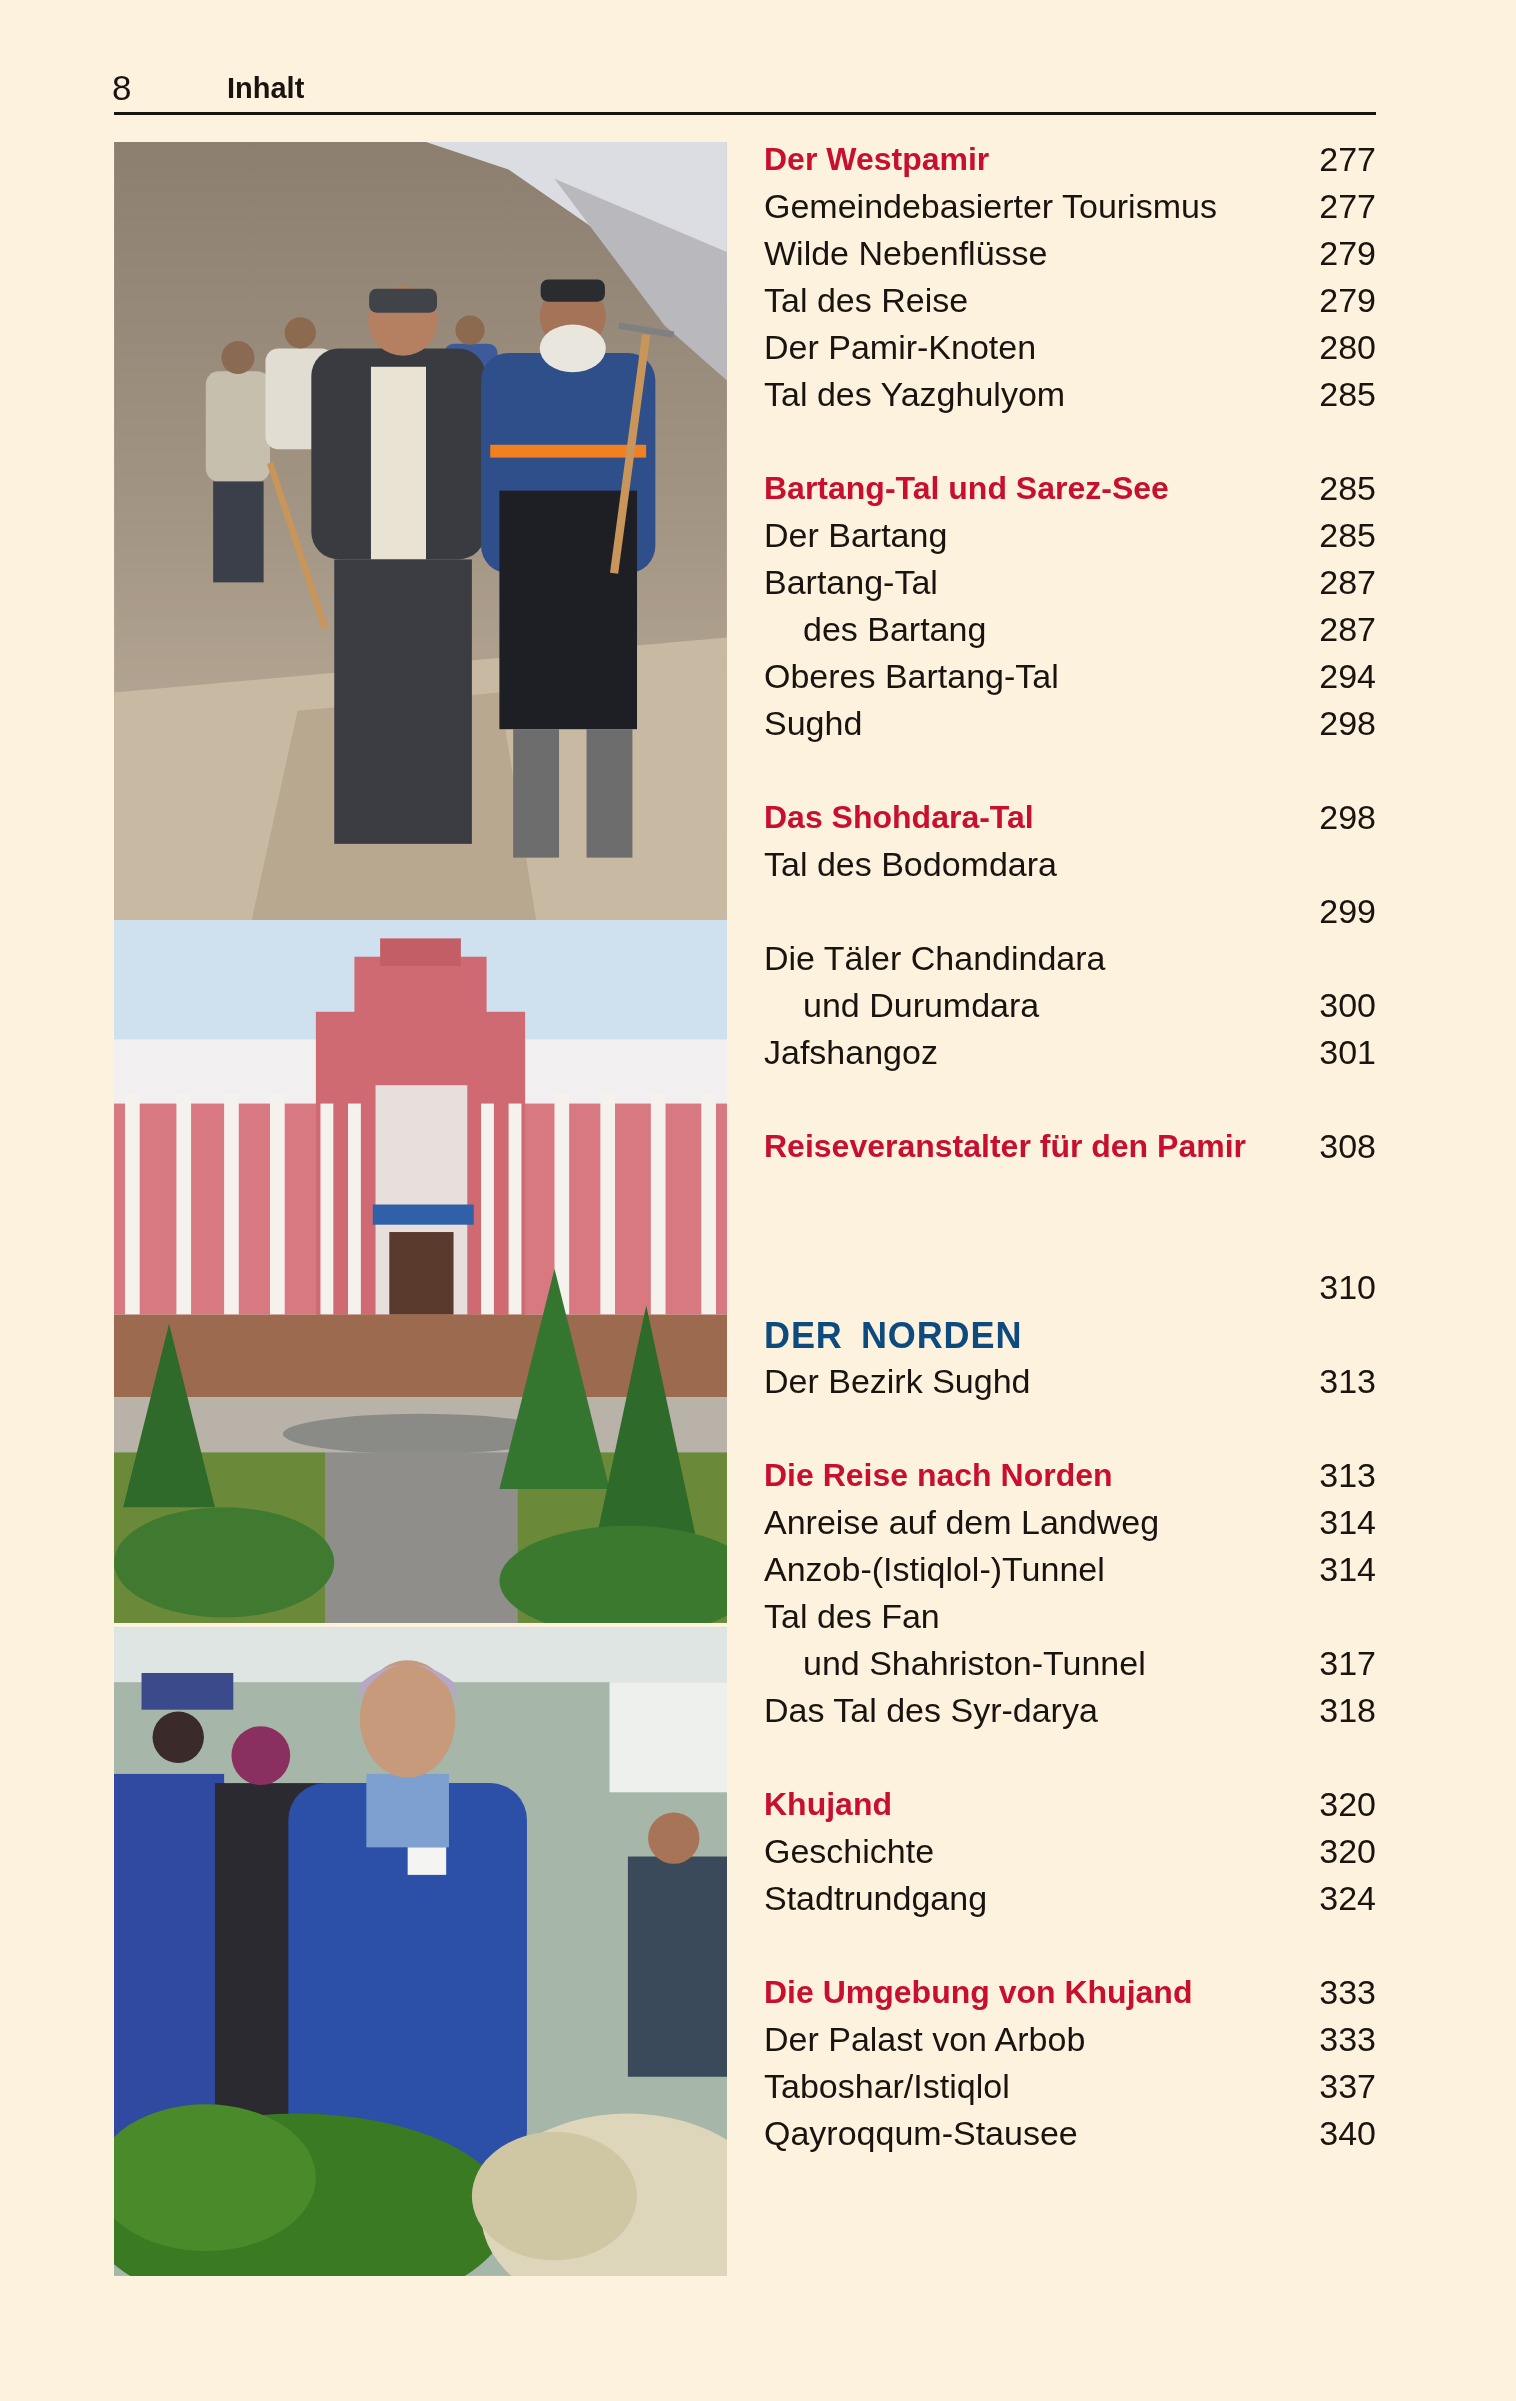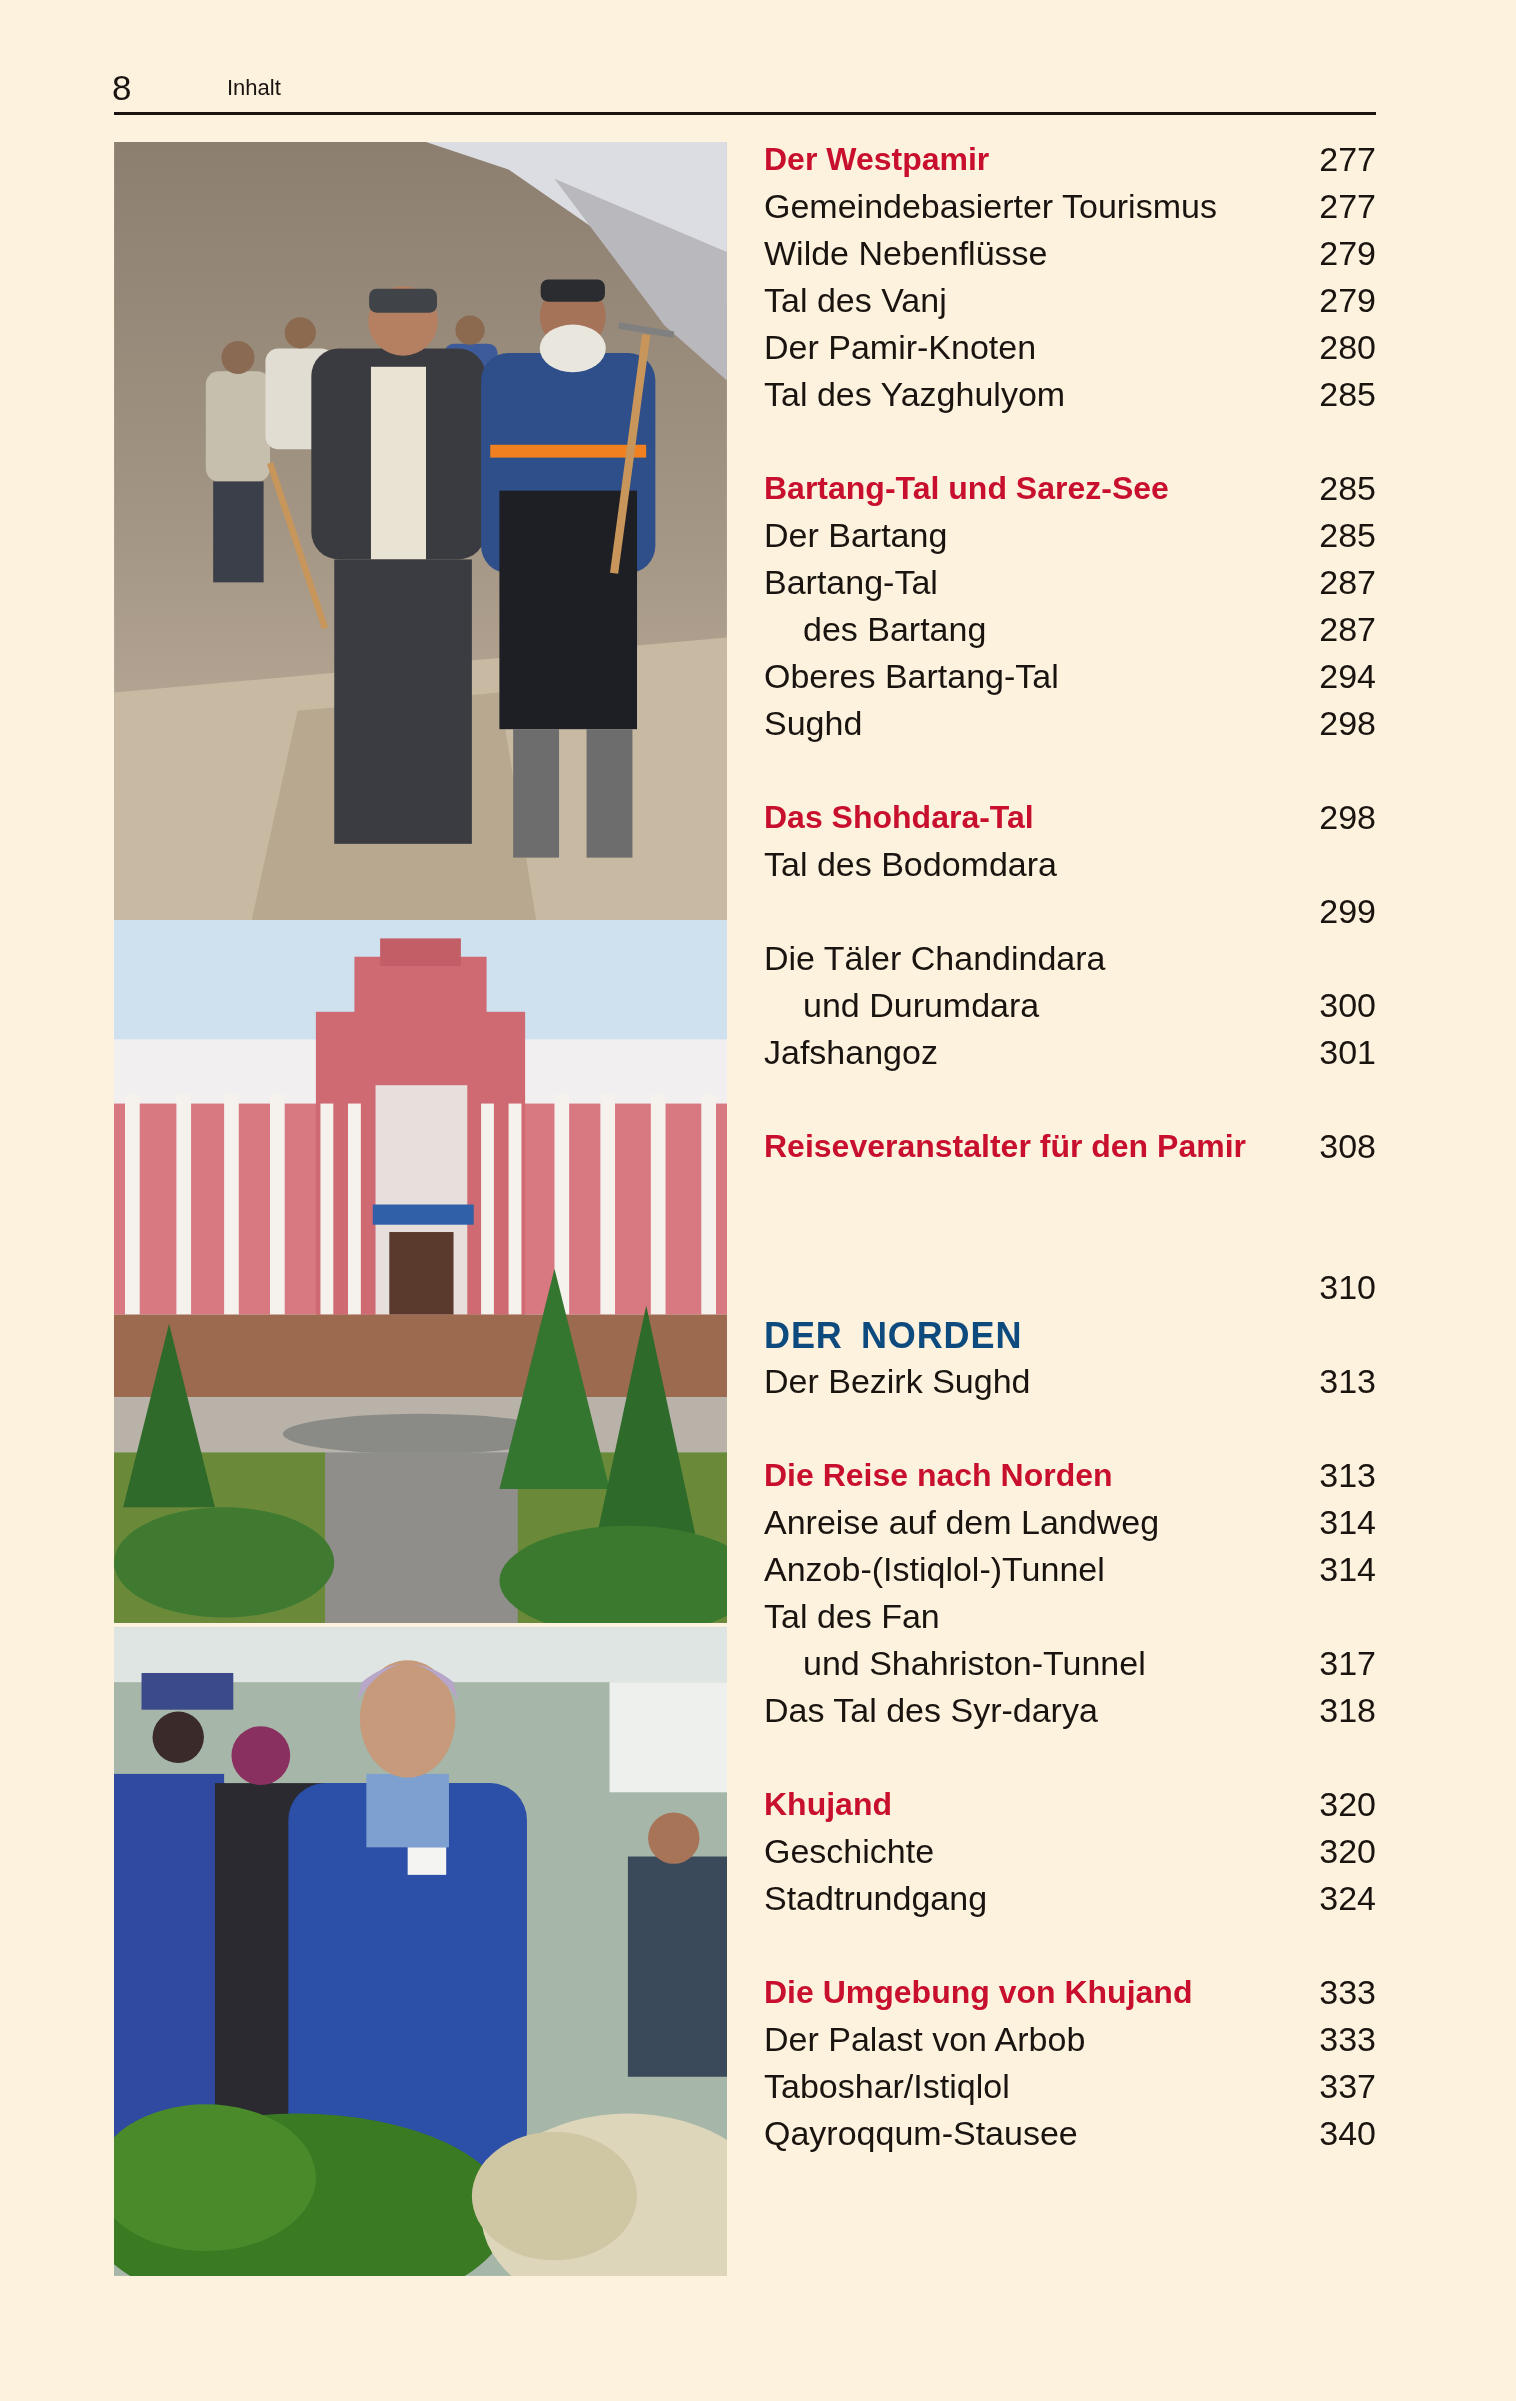--- a/index.html
+++ b/index.html
@@ -1,19 +1,19 @@
 <!DOCTYPE html>
 <html style="font-size:14.7px"><head>
 <meta charset="utf-8">
 <style>
   html, body { margin:0; padding:0; }
   body { width:1516px; height:2401px; background:#fdf2de; position:relative; overflow:hidden;
          font-family:"Liberation Sans", sans-serif; color:#1a1410; }
   .page-num { position:absolute; left:112px; top:68px; font-size:35px; line-height:40px; }
-  .running-title { position:absolute; left:227px; top:68px; font-size:22px; line-height:40px; font-weight:normal; }
+  .running-title { position:absolute; left:227px; top:68px; font-size:29px; line-height:40px; font-weight:bold; }
   .header-rule { position:absolute; left:114px; top:112px; width:1262px; height:2.8px; background:#1a1410; }
   .photos { position:absolute; left:114px; top:142px; width:613px; }
   .photo { position:relative; width:613px; overflow:hidden; }
   .photo svg { display:block; }
   .toc { position:absolute; left:764px; top:136px; width:612px; }
   .row { position:relative; height:47px; line-height:47px; font-size:34px; white-space:nowrap;text-align:right; }
   .row .label { position:absolute; left:0; top:0; }
   .row .page { position:absolute; right:0; top:0; }
   .row.indent .label { left:39px; }
   .row.section .label { color:#c8102e; font-weight:bold; font-size:32px; }
@@ -152,21 +152,21 @@
   </div>
   <div class="row">
       <span class="label">Gemeindebasierter Tourismus</span>
       <span class="page">277</span>
     </div>
   <div class="row">
       <span class="label">Wilde Nebenflüsse</span>
       <span class="page">279</span>
     </div>
   <div class="row">
-      <span class="label">Tal des Vanj</span>
+      <span class="label">Tal des Reise</span>
       <span class="page">279</span>
     </div>
   <div class="row">
       <span class="label">Der Pamir-Knoten</span>
       <span class="page">280</span>
     </div>
   <div class="row">
       <span class="label">Tal des Yazghulyom</span>
       <span class="page">285</span>
     </div>

